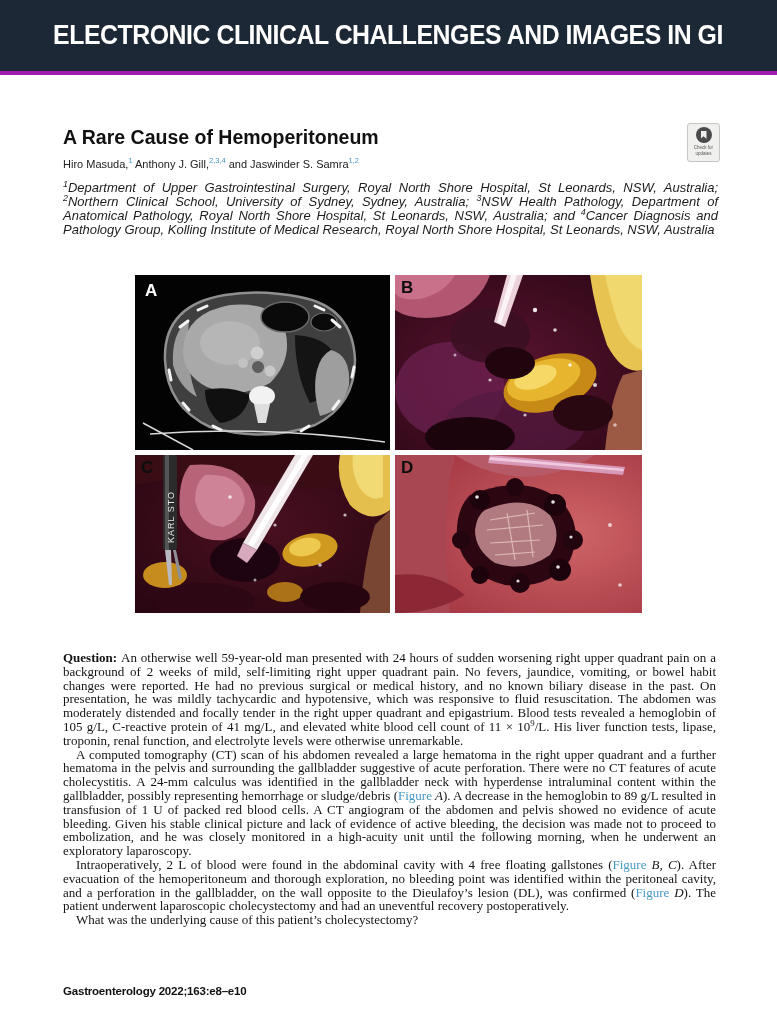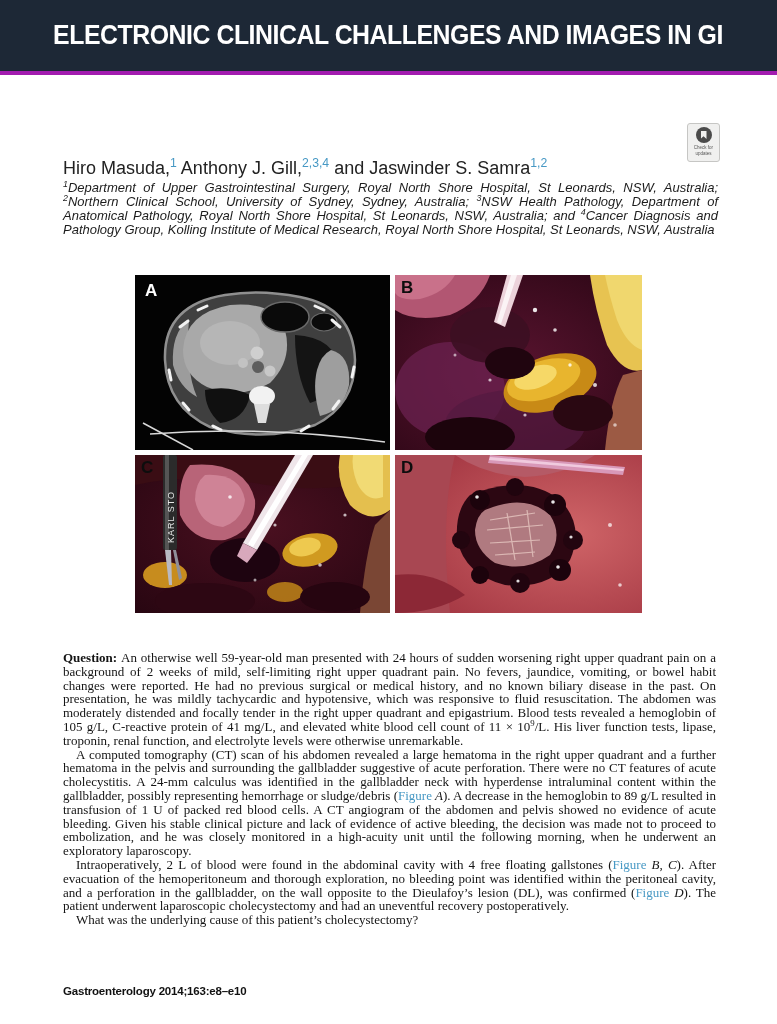--- a/index.html
+++ b/index.html
@@ -7,21 +7,21 @@
         font-family:"Liberation Sans",sans-serif;}
 
   
   .banner{position:absolute;left:0;top:0;width:777px;height:71px;background:#1d2836;
           border-bottom:4px solid #a21caf;display:flex;align-items:center;justify-content:center;}
   .banner-title{color:#ffffff;font-weight:bold;font-size:27px;letter-spacing:-0.5px;
                 white-space:nowrap;transform:scaleX(0.92);transform-origin:center;}
 
   
   .article-title{position:absolute;left:63px;top:126px;font-size:19.5px;font-weight:bold;color:#111;}
-  .authors{position:absolute;left:63px;top:158px;font-size:18px;color:#222;}
+  .authors{position:absolute;left:63px;top:158px;font-size:11px;color:#222;}
   .affiliations{position:absolute;left:63px;top:181px;width:655px;font-size:13px;
                 font-style:italic;line-height:13.9px;text-align:justify;color:#1c1c1c;}
 
   .seg-b{font-weight:bold;}
   .seg-i{font-style:italic;}
   .seg-link{color:#4698c4;}
   .seg-sup{vertical-align:super;font-size:68%;line-height:0;}
 
   
   .badge{position:absolute;left:687px;top:123px;width:33px;height:39px;background:#f0f0ef;
@@ -55,20 +55,21 @@
 </style>
 </head>
 <body>
 
 <div class="page">
 
   <div class="banner">
     <span class="banner-title">ELECTRONIC CLINICAL CHALLENGES AND IMAGES IN GI</span>
   </div>
 
+  <div class="article-title">A Rare Cause of Hemoperitoneum</div>
 
   <div class="badge">
     <div class="badge-circle">
       <div class="badge-flag"></div>
     </div>
     <div class="badge-text">
       <div>Check for</div>
       <div>updates</div>
     </div>
   </div>
@@ -243,15 +244,15 @@
     </div>
   </div>
 
   <div class="body-text">
     <p><span class="seg-b">Question: </span><span>An otherwise well 59-year-old man presented with 24 hours of sudden worsening right upper quadrant pain on a background of 2 weeks of mild, self-limiting right upper quadrant pain. No fevers, jaundice, vomiting, or bowel habit changes were reported. He had no previous surgical or medical history, and no known biliary disease in the past. On presentation, he was mildly tachycardic and hypotensive, which was responsive to fluid resuscitation. The abdomen was moderately distended and focally tender in the right upper quadrant and epigastrium. Blood tests revealed a hemoglobin of 105 g/L, C-reactive protein of 41 mg/L, and elevated white blood cell count of 11 × 10</span><span class="seg-sup">9</span><span>/L. His liver function tests, lipase, troponin, renal function, and electrolyte levels were otherwise unremarkable.</span></p>
     <p class="p-indent"><span>A computed tomography (CT) scan of his abdomen revealed a large hematoma in the right upper quadrant and a further hematoma in the pelvis and surrounding the gallbladder suggestive of acute perforation. There were no CT features of acute cholecystitis. A 24-mm calculus was identified in the gallbladder neck with hyperdense intraluminal content within the gallbladder, possibly representing hemorrhage or sludge/debris (</span><span class="seg-link">Figure</span><span class="seg-i"> A</span><span>). A decrease in the hemoglobin to 89 g/L resulted in transfusion of 1 U of packed red blood cells. A CT angiogram of the abdomen and pelvis showed no evidence of acute bleeding. Given his stable clinical picture and lack of evidence of active bleeding, the decision was made not to proceed to embolization, and he was closely monitored in a high-acuity unit until the following morning, when he underwent an exploratory laparoscopy.</span></p>
     <p class="p-indent"><span>Intraoperatively, 2 L of blood were found in the abdominal cavity with 4 free floating gallstones (</span><span class="seg-link">Figure</span><span class="seg-i"> B</span><span>, </span><span class="seg-i">C</span><span>). After evacuation of the hemoperitoneum and thorough exploration, no bleeding point was identified within the peritoneal cavity, and a perforation in the gallbladder, on the wall opposite to the Dieulafoy’s lesion (DL), was confirmed (</span><span class="seg-link">Figure</span><span class="seg-i"> D</span><span>). The patient underwent laparoscopic cholecystectomy and had an uneventful recovery postoperatively.</span></p>
     <p class="p-indent"><span>What was the underlying cause of this patient’s cholecystectomy?</span></p>
   </div>
 
-  <div class="footer">Gastroenterology 2014;163:e8–e10</div>
+  <div class="footer">Gastroenterology 2022;163:e8–e10</div>
 
 </div>
 
 </body></html>

